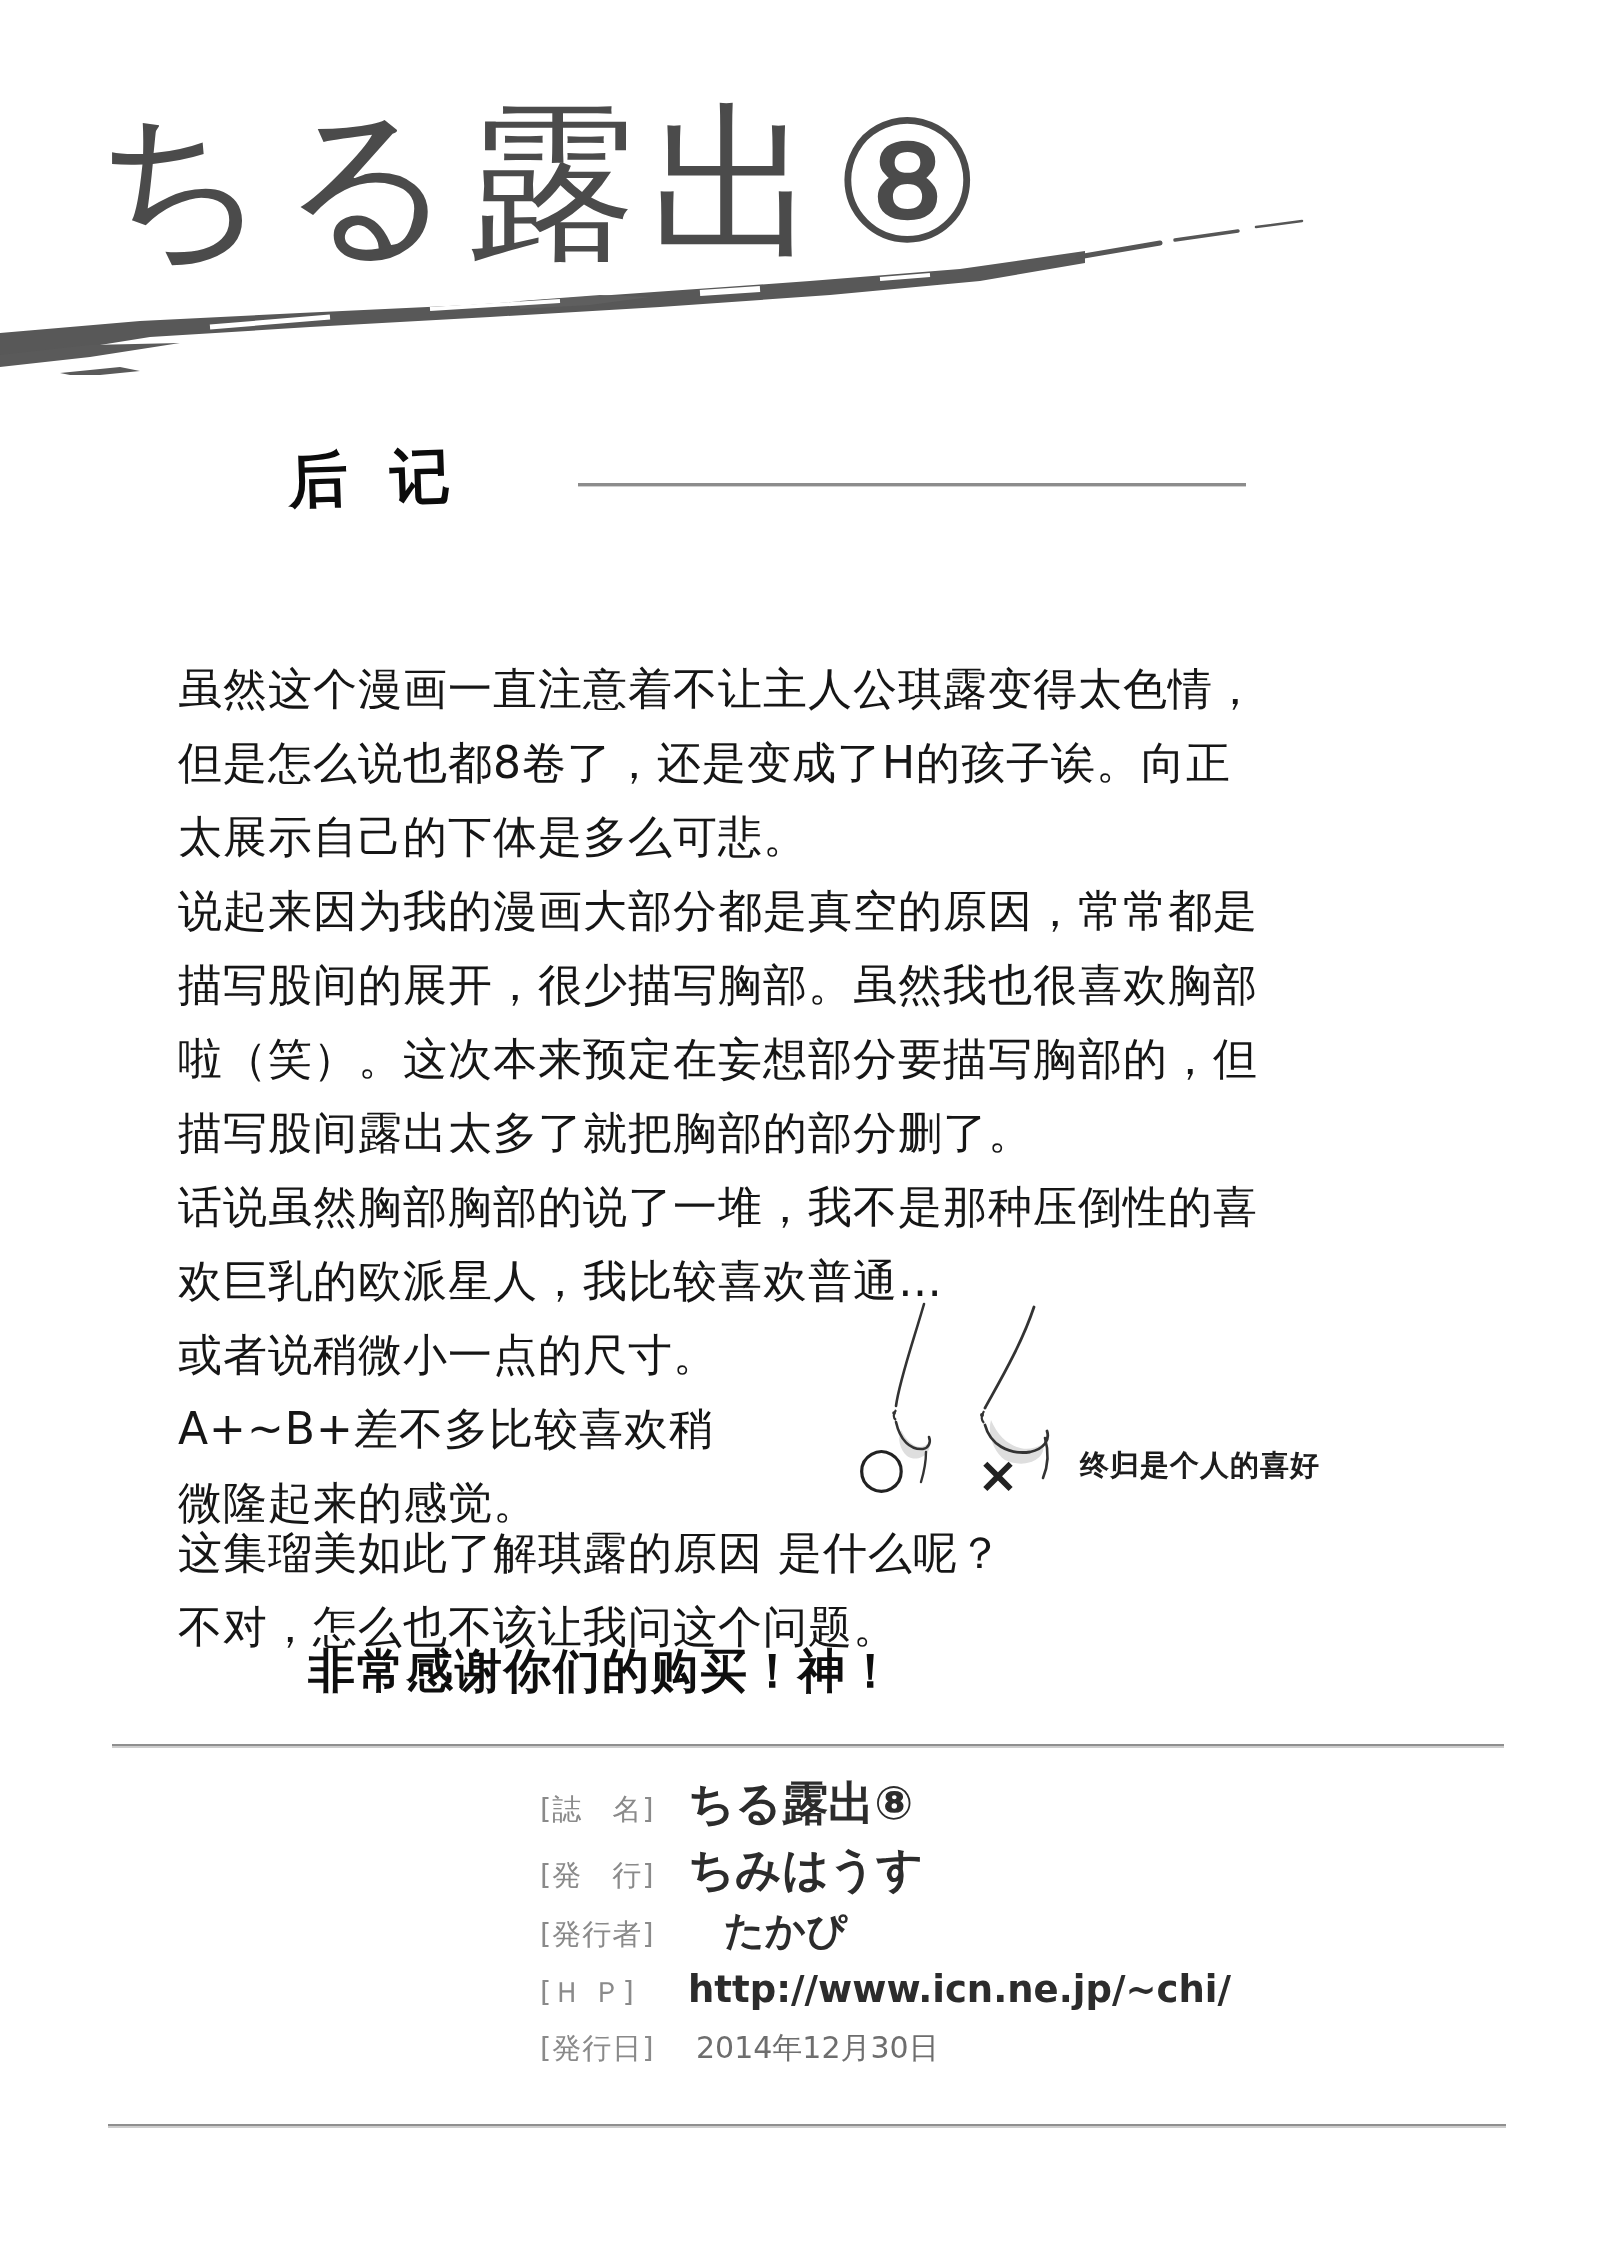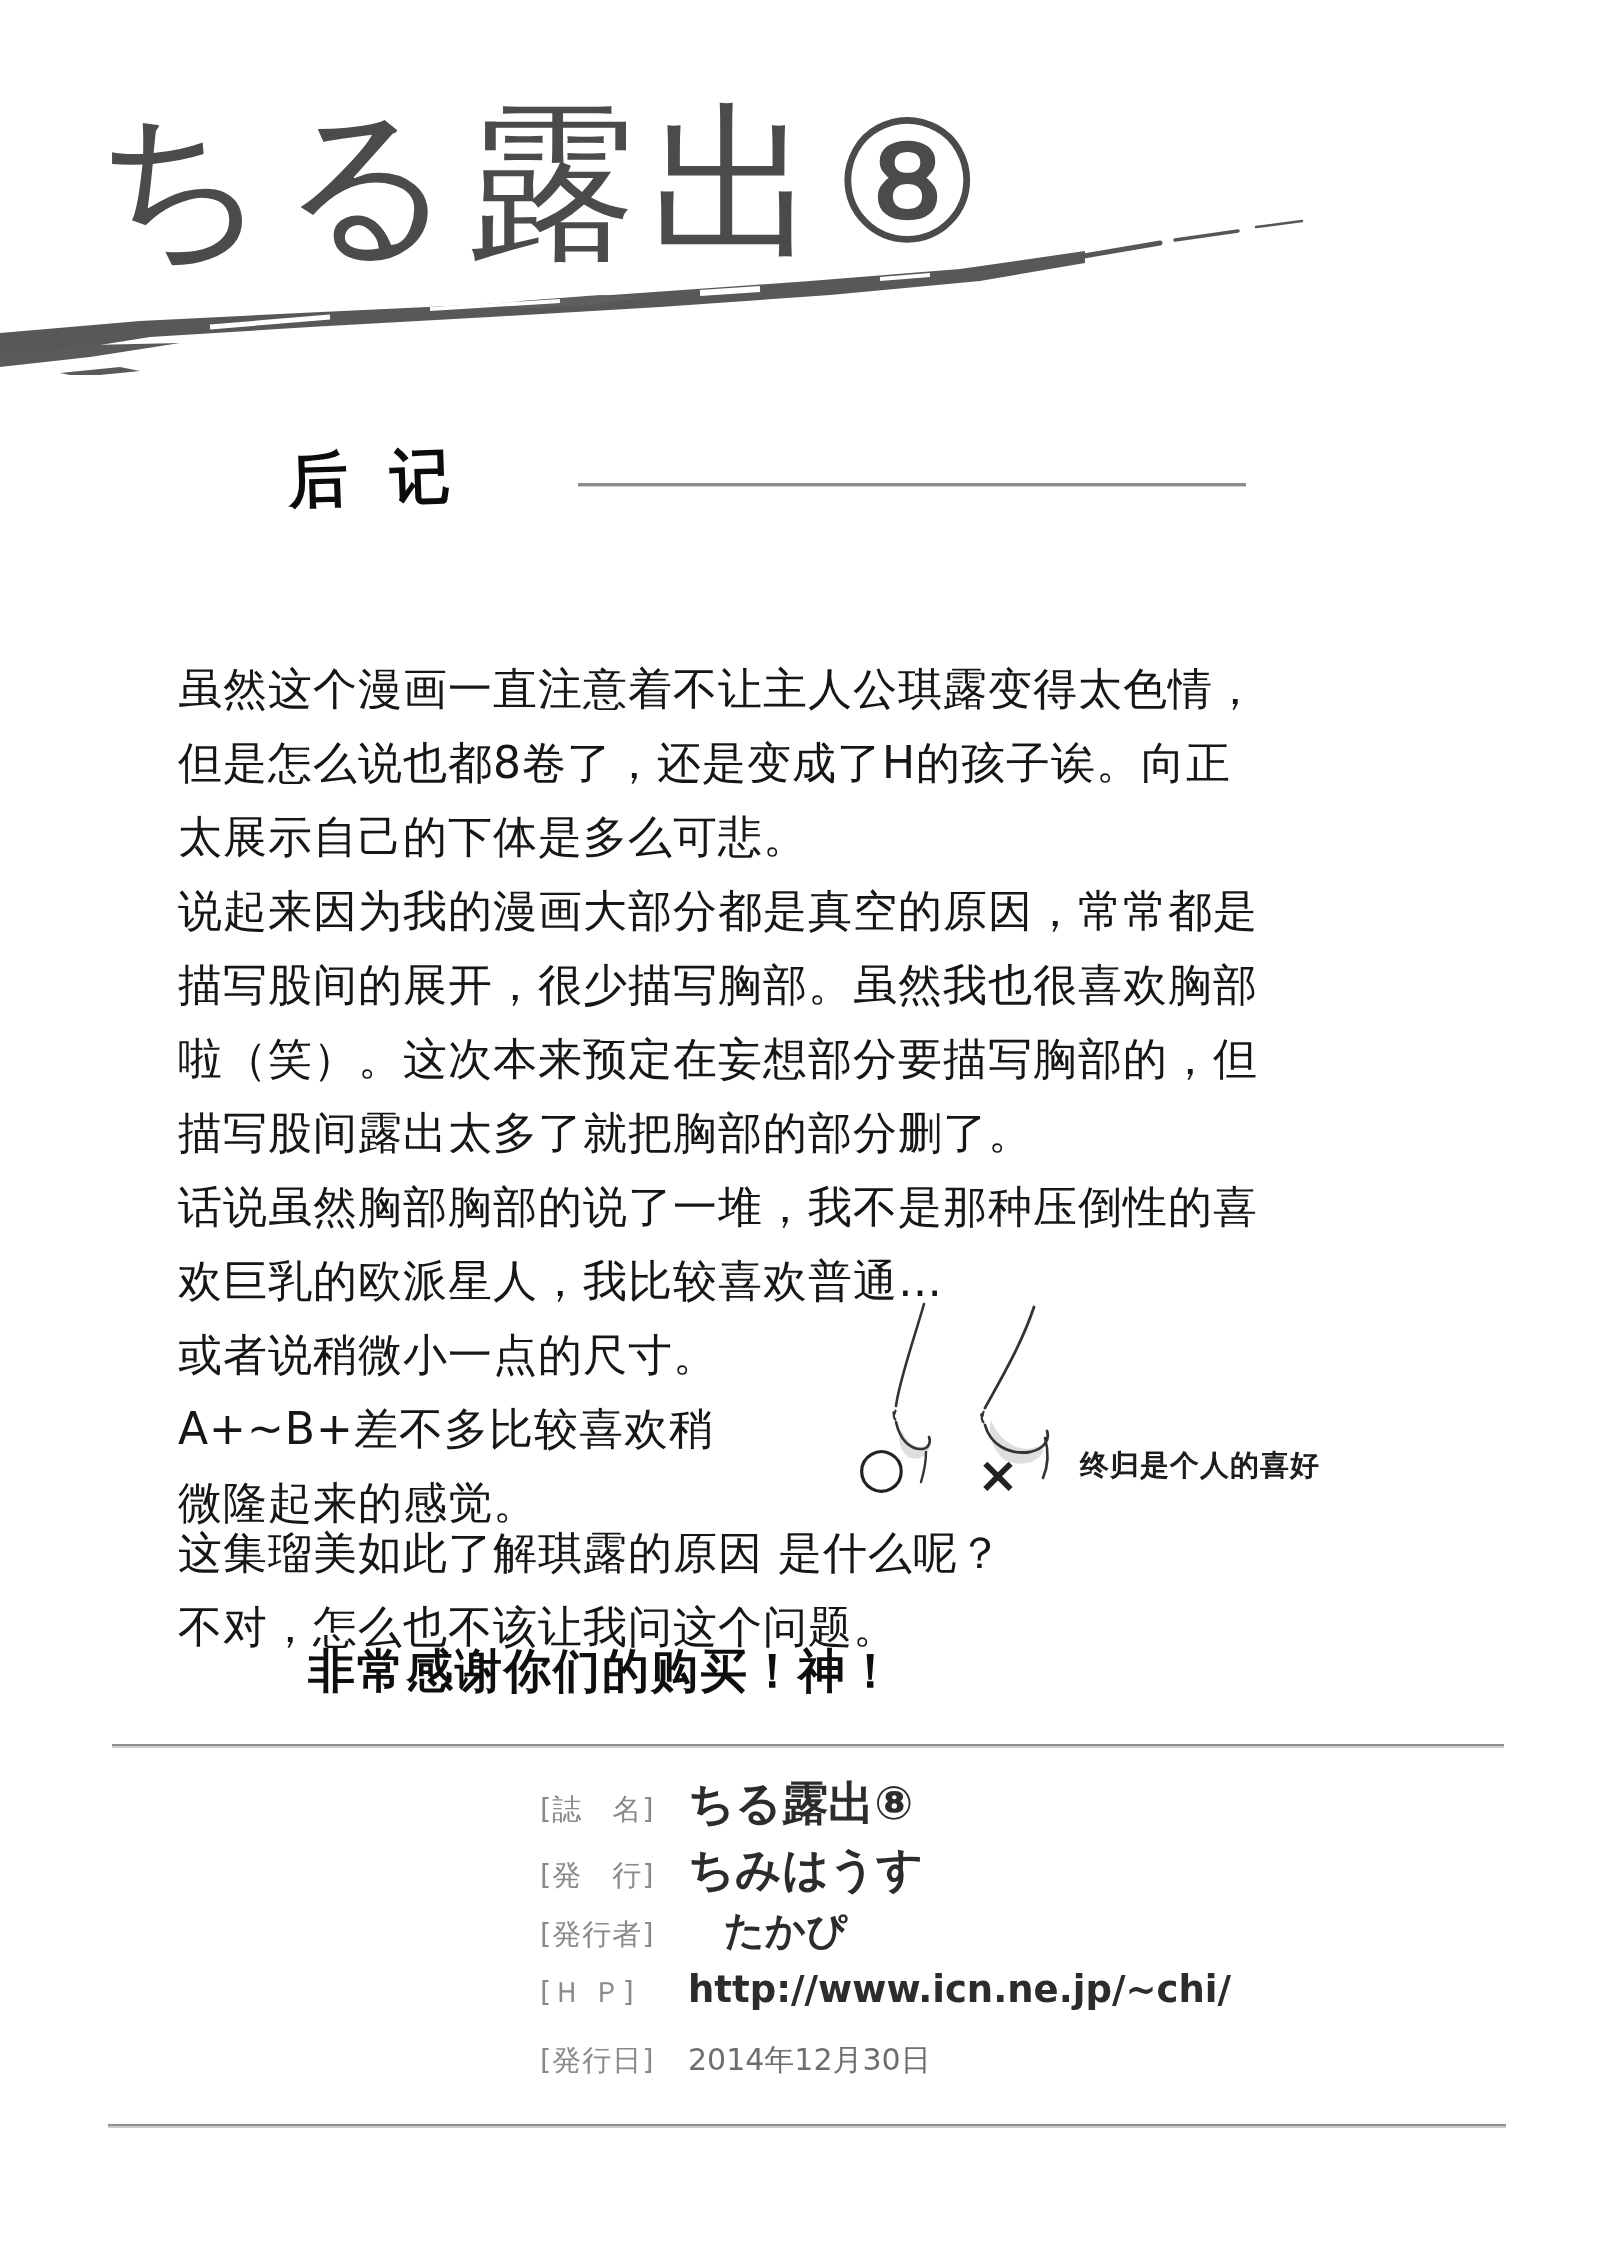--- a/index.html
+++ b/index.html
@@ -51,22 +51,22 @@
   .colophon{position:absolute;left:540px;top:1778px;}
   .c-row{display:flex;align-items:baseline;}
   .c-label{
     width:132px;flex:0 0 132px;font-size:29px;color:#8a8a8a;
     letter-spacing:1px;white-space:nowrap;
   }
   .c-value{margin-left:16px;white-space:nowrap;color:#2c2c2c;}
   .r0{margin-bottom:14px;} .r0 .c-value{font-size:46px;font-weight:700;line-height:1.12;}
   .r1{margin-bottom:12px;} .r1 .c-value{font-size:46px;font-weight:700;line-height:1.12;}
   .r2{margin-bottom:14px;gap:36px;} .r2 .c-value{font-size:40px;font-weight:700;line-height:1.12;}
-  .r3{margin-bottom:28px;} .r3 .c-value{font-size:37px;font-weight:700;line-height:1.12;}
-  .r4{margin-bottom:18px;} .r4 .c-value{font-size:30px;font-weight:400;line-height:1.1;color:#6e6e6e;}
+  .r3{margin-bottom:16px;} .r3 .c-value{font-size:37px;font-weight:700;line-height:1.12;}
+  .r4{margin-bottom:18px;gap:8px;} .r4 .c-value{font-size:30px;font-weight:400;line-height:1.1;color:#6e6e6e;}
   .r5 .c-value{font-size:30px;font-weight:400;line-height:1.1;color:#6e6e6e;}
 </style>
 </head>
 <body>
 
 <div class="page">
 
   <h1 class="title">ちる露出⑧</h1>
 
   <svg class="swoosh" width="1320" height="170" viewBox="0 0 1320 170">

